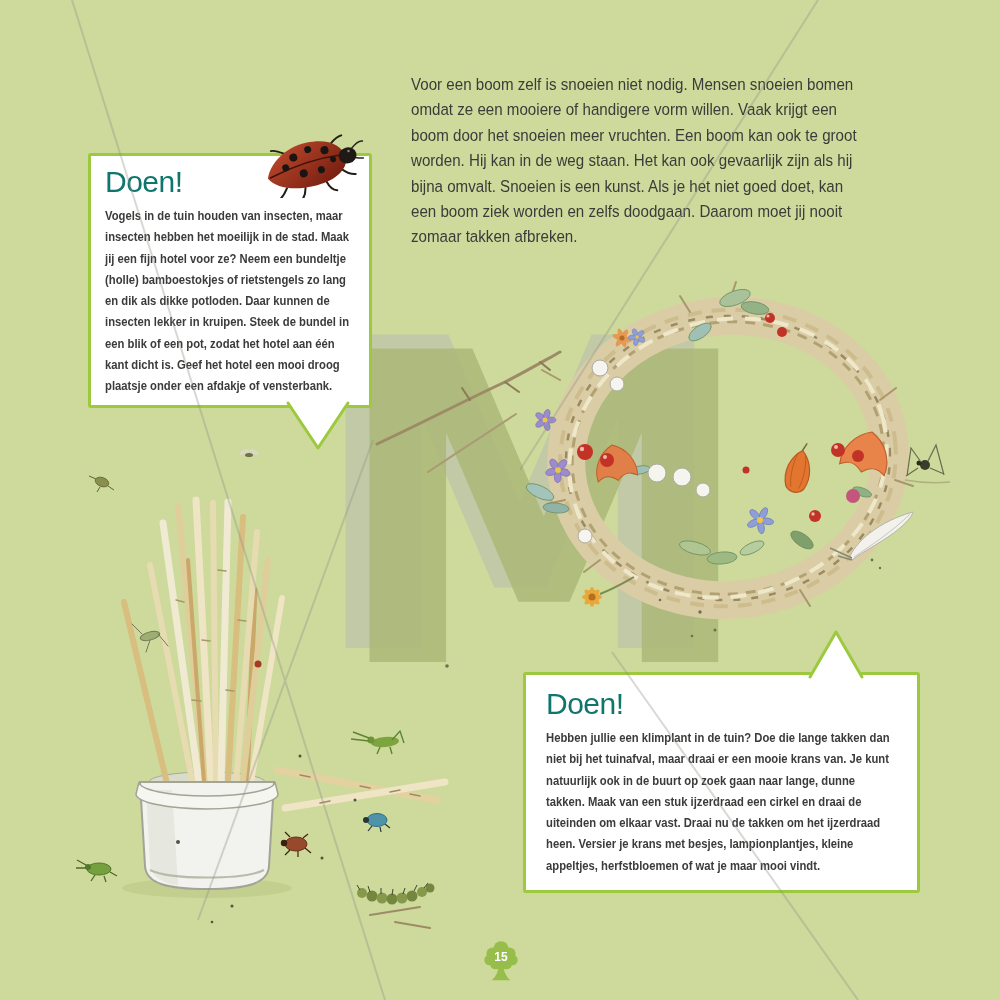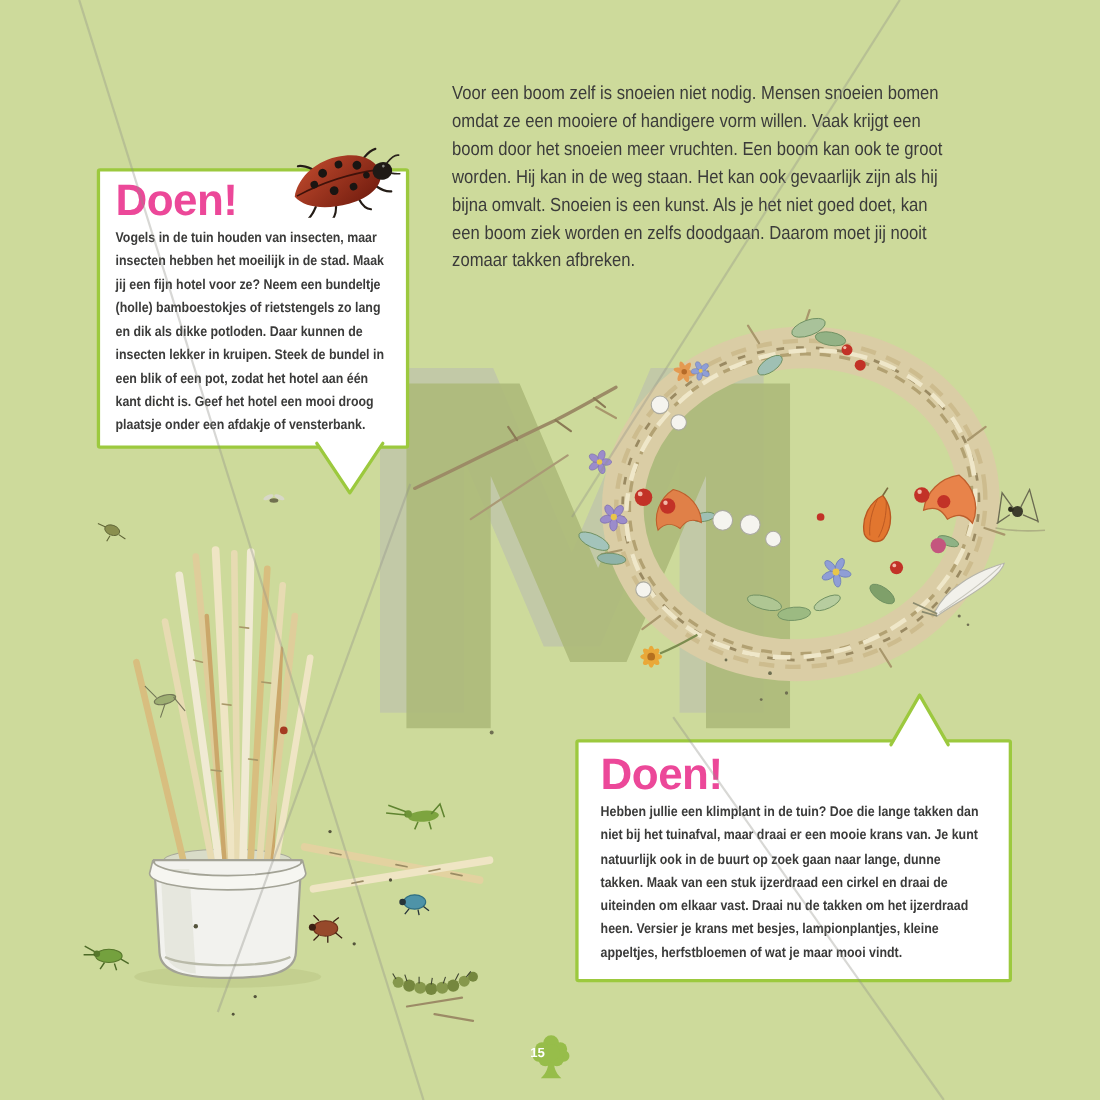--- a/index.html
+++ b/index.html
@@ -8,33 +8,33 @@
   svg{display:block;}
   .illos{position:absolute;left:0;top:0;z-index:1;}
   .intro{position:absolute;left:411px;top:72px;margin:0;z-index:10;
          font-size:17.2px;line-height:25.4px;color:#3B3B3A;
          white-space:pre-line;width:585px;
          transform:scaleX(0.88);transform-origin:0 0;}
   .doen-box{position:absolute;background:#fff;border:3px solid #9CC93E;
             border-radius:3px;box-sizing:border-box;z-index:10;}
   .box1{left:88px;top:153px;width:284px;height:255px;padding:10px 14px;}
   .box2{left:523px;top:672px;width:397px;height:221px;padding:13px 20px;}
-  .doen-heading{margin:0;font-weight:bold;font-size:40px;line-height:32px;
-                color:#ec4899;letter-spacing:-0.5px;}
+  .doen-heading{margin:0;font-weight:normal;font-size:30px;line-height:32px;
+                color:#0f766e;letter-spacing:-0.5px;}
   .doen-body{margin:7px 0 0;font-weight:bold;font-size:12.8px;
              line-height:21.3px;color:#3B3B3A;white-space:pre-line;
              transform:scaleX(0.88);transform-origin:0 0;}
   .box1 .doen-body{width:292px;}
   .box2 .doen-body{width:406px;}
   .tail{position:absolute;overflow:visible;}
   .tail-down{left:196px;top:calc(100% - 4px);}
   .tail-up{left:283px;top:-46px;}
   .ladybug{position:absolute;left:252px;top:126px;z-index:20;}
   .footer{position:absolute;left:482px;top:937px;width:38px;height:48px;z-index:10;}
-  .pagenum{position:absolute;left:0;right:0;top:13px;text-align:left;
+  .pagenum{position:absolute;left:0;right:0;top:13px;text-align:center;
            font-weight:bold;font-size:12px;color:#fff;}
   .overlay{position:absolute;left:0;top:0;z-index:30;pointer-events:none;}
 </style>
 </head>
 <body>
 
 <div class="page">
 
   <svg class="illos" width="1000" height="1000" viewBox="0 0 1000 1000">
 

